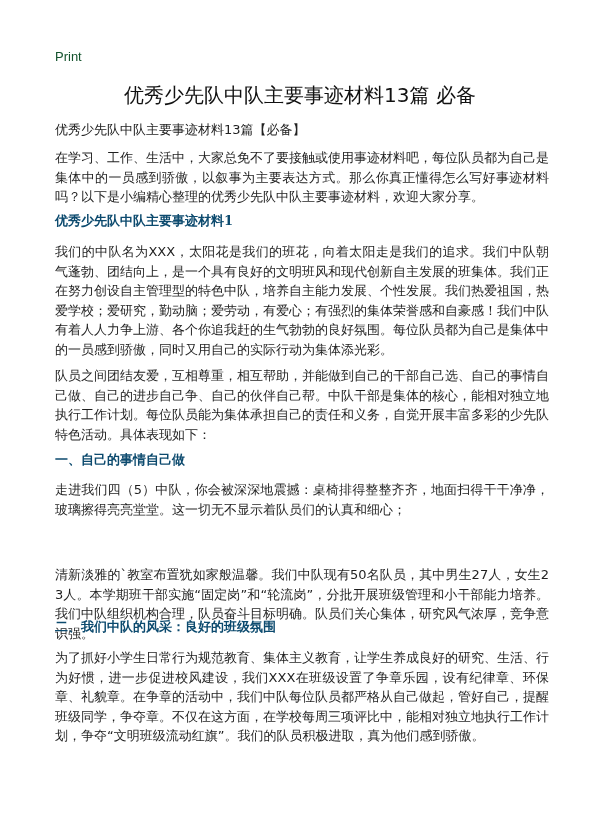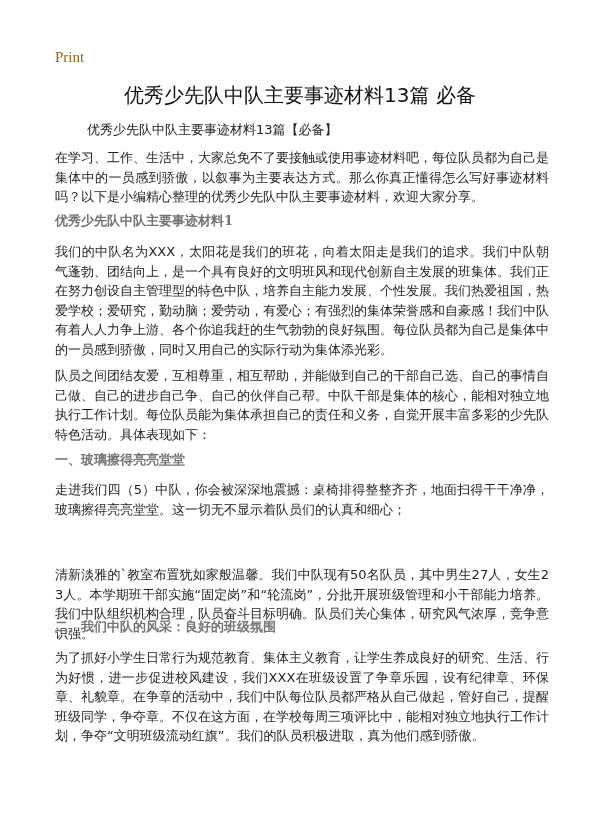--- a/index.html
+++ b/index.html
@@ -1,41 +1,41 @@
 <!DOCTYPE html>
 <html><head>
 <meta charset="utf-8">
 <style>
   html, body { margin: 0; padding: 0; background: #ffffff; }
   body { width: 600px; height: 828px; overflow: hidden; position: relative;
          font-family: "DejaVu Sans", sans-serif; color: #1a1a1a; }
-  .print { position: absolute; left: 55px; top: 49px; font-family: Liberation Serif, serif;
-           font-size: 15px; color: #a16207; }
+  .print { position: absolute; left: 55px; top: 49px; font-family: Liberation Sans, sans-serif;
+           font-size: 13px; color: #14532d; }
   .title { position: absolute; left: 0; width: 600px; top: 82px; text-align: center;
            font-size: 20px; color: #111; letter-spacing: 0px; }
-  .subtitle { position: absolute; left: 55px; top: 121px; font-size: 13px; color: #222; margin-left: 32px; }
+  .subtitle { position: absolute; left: 55px; top: 121px; font-size: 13px; color: #222; }
   .p { position: absolute; left: 55px; width: 494px; font-size: 13px; line-height: 19.5px;
        color: #1f1f1f; text-align: justify; word-break: break-all; }
-  .h { position: absolute; left: 55px; font-size: 13px; font-weight: bold; color: #737373;
+  .h { position: absolute; left: 55px; font-size: 13px; font-weight: bold; color: #0c4a6e;
        font-family: "DejaVu Serif", serif; }
 </style>
 </head>
 <body>
 
 <div class="print">Print</div>
 <div class="title">优秀少先队中队主要事迹材料13篇 必备</div>
 <div class="subtitle">优秀少先队中队主要事迹材料13篇【必备】</div>
 
 <div class="p" style="top:148px;">在学习、工作、生活中，大家总免不了要接触或使用事迹材料吧，每位队员都为自己是集体中的一员感到骄傲，以叙事为主要表达方式。那么你真正懂得怎么写好事迹材料吗？以下是小编精心整理的优秀少先队中队主要事迹材料，欢迎大家分享。</div>
 
 <div class="h" style="top:212px;">优秀少先队中队主要事迹材料1</div>
 
 <div class="p" style="top:242px;">我们的中队名为XXX，太阳花是我们的班花，向着太阳走是我们的追求。我们中队朝气蓬勃、团结向上，是一个具有良好的文明班风和现代创新自主发展的班集体。我们正在努力创设自主管理型的特色中队，培养自主能力发展、个性发展。我们热爱祖国，热爱学校；爱研究，勤动脑；爱劳动，有爱心；有强烈的集体荣誉感和自豪感！我们中队有着人人力争上游、各个你追我赶的生气勃勃的良好氛围。每位队员都为自己是集体中的一员感到骄傲，同时又用自己的实际行动为集体添光彩。</div>
 <div class="p" style="top:366px;">队员之间团结友爱，互相尊重，相互帮助，并能做到自己的干部自己选、自己的事情自己做、自己的进步自己争、自己的伙伴自己帮。中队干部是集体的核心，能相对独立地执行工作计划。每位队员能为集体承担自己的责任和义务，自觉开展丰富多彩的少先队特色活动。具体表现如下：</div>
 
-<div class="h" style="top:451px;">一、玻璃擦得亮亮堂堂</div>
+<div class="h" style="top:451px;">一、自己的事情自己做</div>
 
 <div class="p" style="top:480px;">走进我们四（5）中队，你会被深深地震撼：桌椅排得整整齐齐，地面扫得干干净净，玻璃擦得亮亮堂堂。这一切无不显示着队员们的认真和细心；</div>
 <div class="p" style="top:525px;margin-top:40px;">清新淡雅的`教室布置犹如家般温馨。我们中队现有50名队员，其中男生27人，女生23人。本学期班干部实施“固定岗”和“轮流岗”，分批开展班级管理和小干部能力培养。我们中队组织机构合理，队员奋斗目标明确。队员们关心集体，研究风气浓厚，竞争意识强。</div>
 
 <div class="h" style="top:618px;">二、我们中队的风采：良好的班级氛围</div>
 
 <div class="p" style="top:648px;">为了抓好小学生日常行为规范教育、集体主义教育，让学生养成良好的研究、生活、行为好惯，进一步促进校风建设，我们XXX在班级设置了争章乐园，设有纪律章、环保章、礼貌章。在争章的活动中，我们中队每位队员都严格从自己做起，管好自己，提醒班级同学，争夺章。不仅在这方面，在学校每周三项评比中，能相对独立地执行工作计划，争夺“文明班级流动红旗”。我们的队员积极进取，真为他们感到骄傲。</div>
 
 </body></html>

